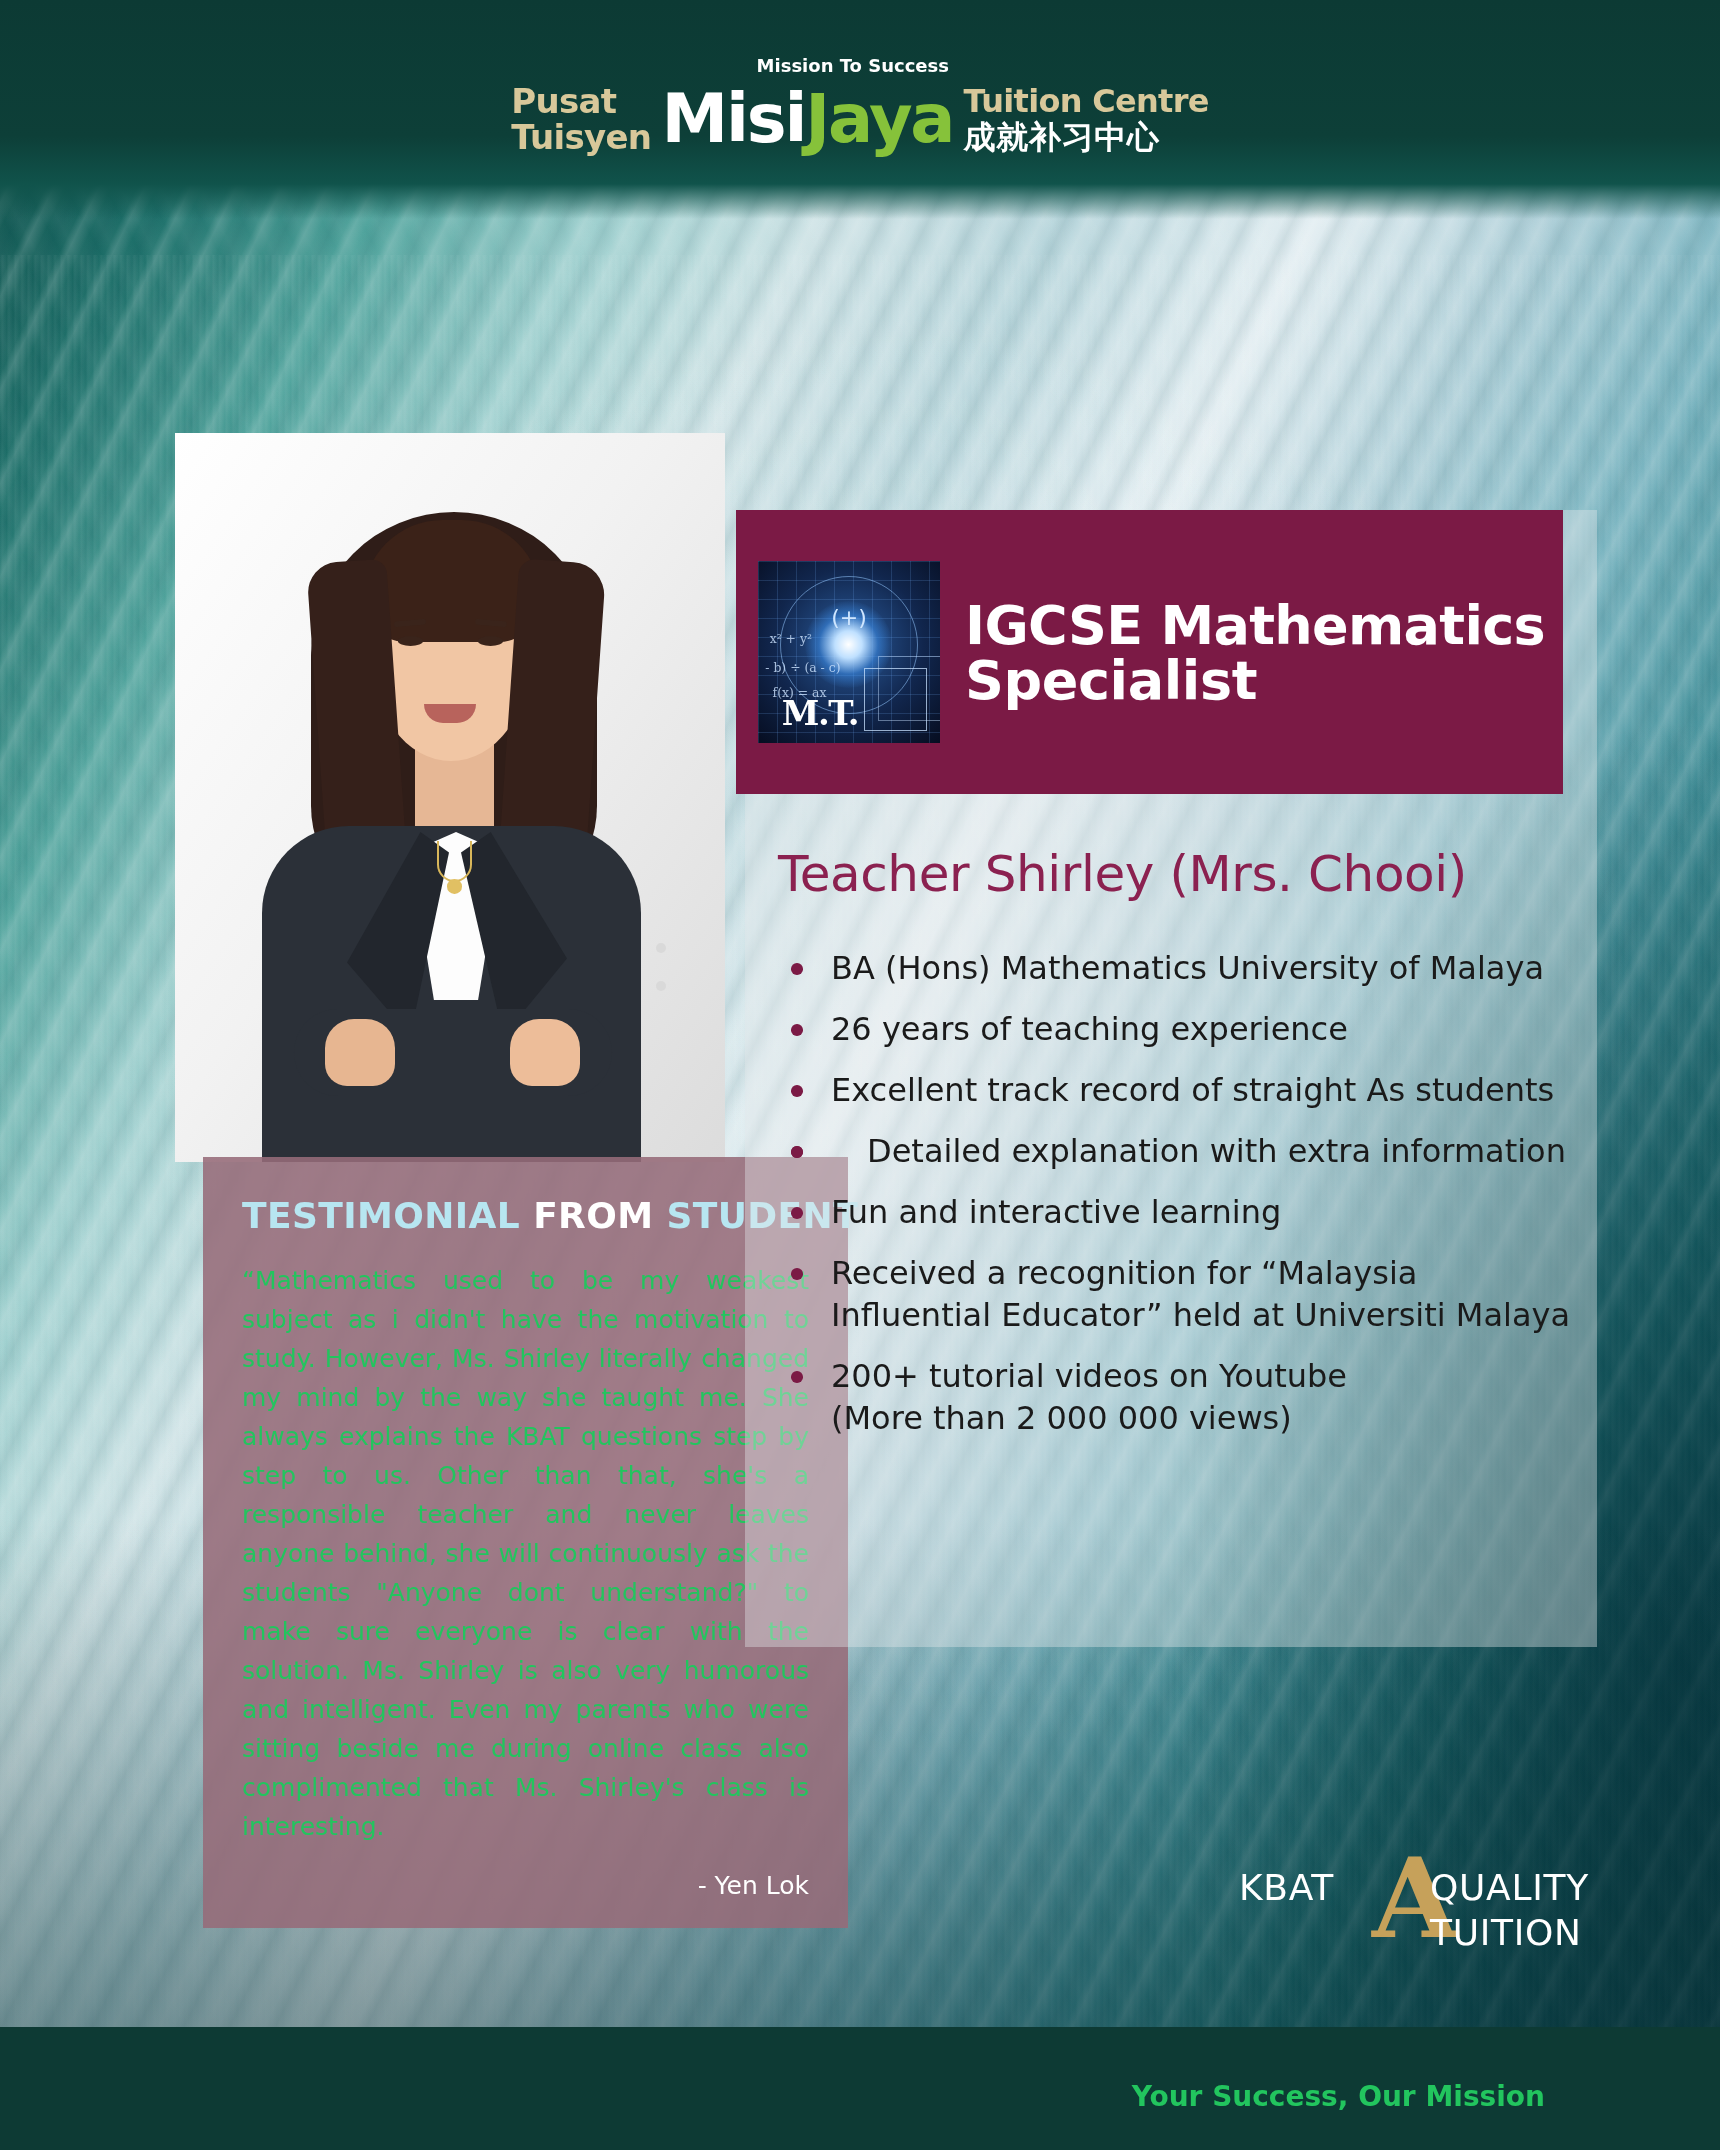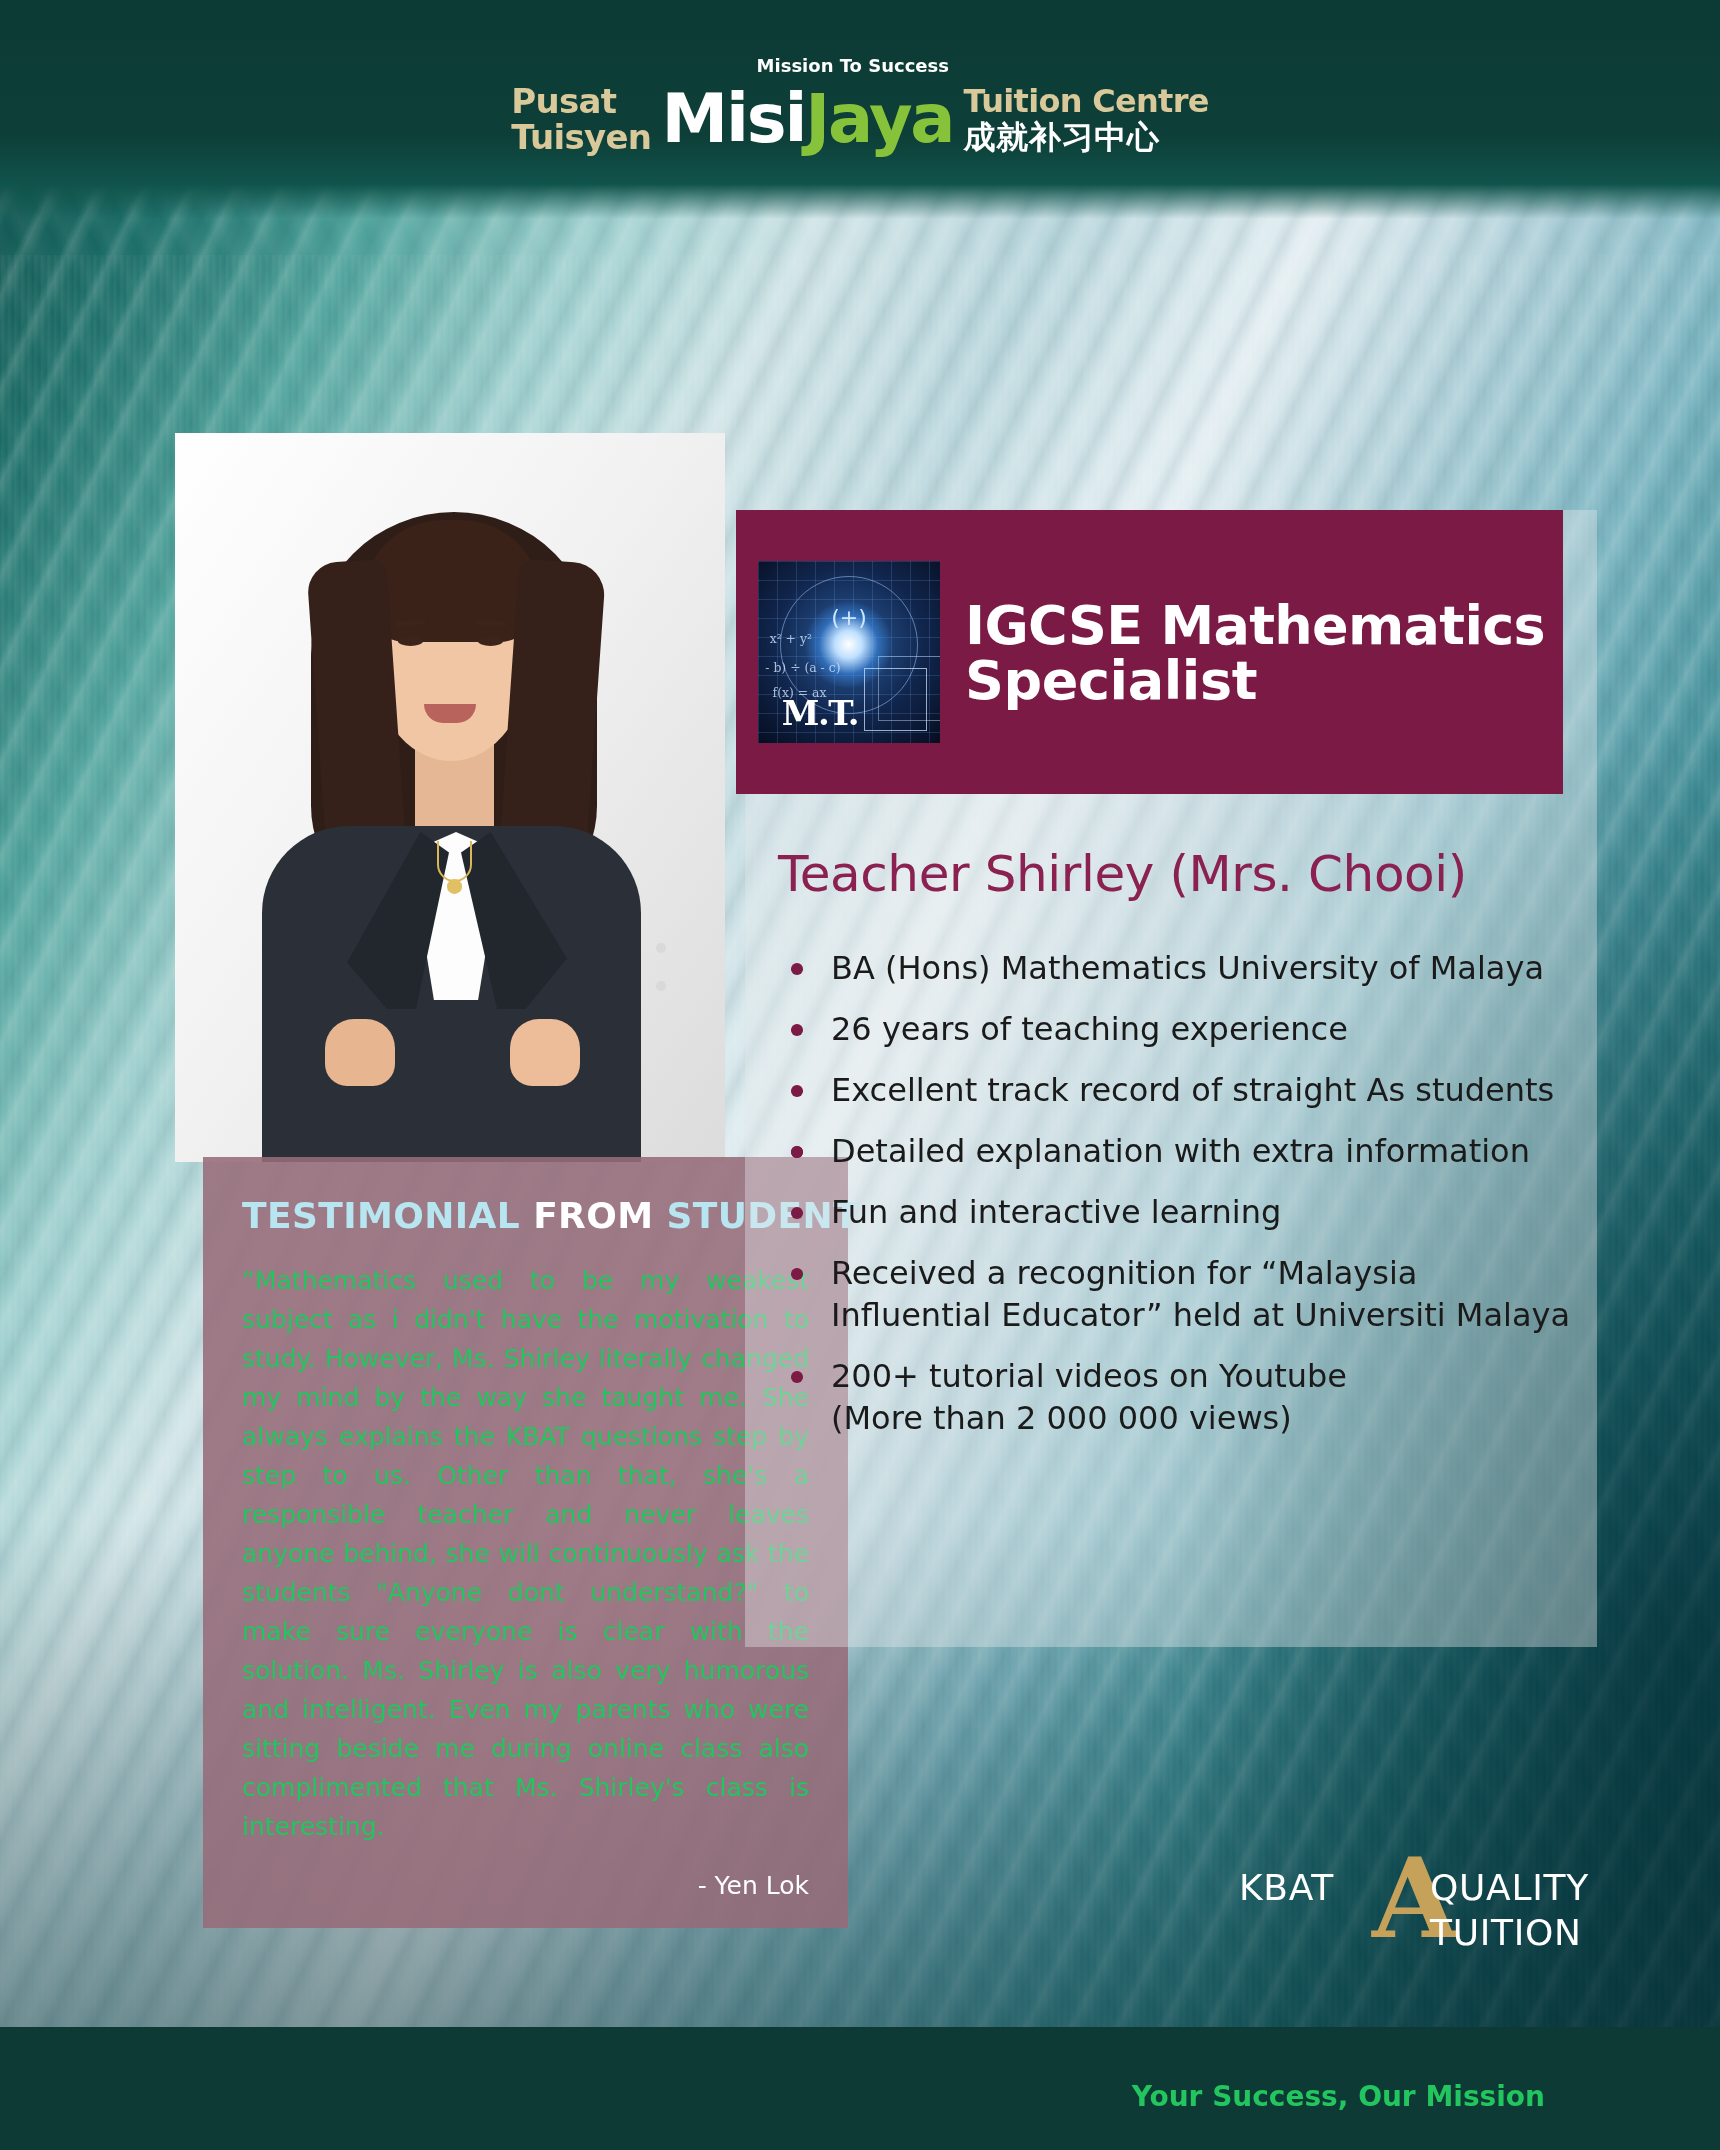--- a/index.html
+++ b/index.html
@@ -635,21 +635,21 @@
     </div>
   </div>
 
   <div class="teacher-name">Teacher Shirley (Mrs. Chooi)</div>
 
   <ul class="points" id="points-list">
       <li><span class="dot"></span><span style="white-space: pre-line;">BA (Hons) Mathematics University of Malaya</span></li>
       <li><span class="dot"></span><span style="white-space: pre-line;">26 years of teaching experience</span></li>
       <li><span class="dot"></span><span style="white-space: pre-line;">Excellent track record of straight As students</span></li>
       <li><span class="dot"></span></li>
-      <li><span class="dot"></span><span style="white-space: pre-line;">Detailed explanation with extra information</span></li>
+      <li><span class="dot"></span><span style="white-space: pre-line; margin-left: 36px;">Detailed explanation with extra information</span></li>
       <li><span class="dot"></span><span style="white-space: pre-line;">Fun and interactive learning</span></li>
       <li><span class="dot"></span><span style="white-space: pre-line;">Received a recognition for “Malaysia Influential Educator” held at Universiti Malaya</span></li>
       <li><span class="dot"></span><span style="white-space: pre-line;">200+ tutorial videos on Youtube
 (More than 2 000 000 views)</span></li>
     </ul>
 
   <div class="score-logo">
     <span class="score-word score-score">KBAT</span>
     <span class="score-a">A</span>
     <span class="score-word score-quality">QUALITY</span>

